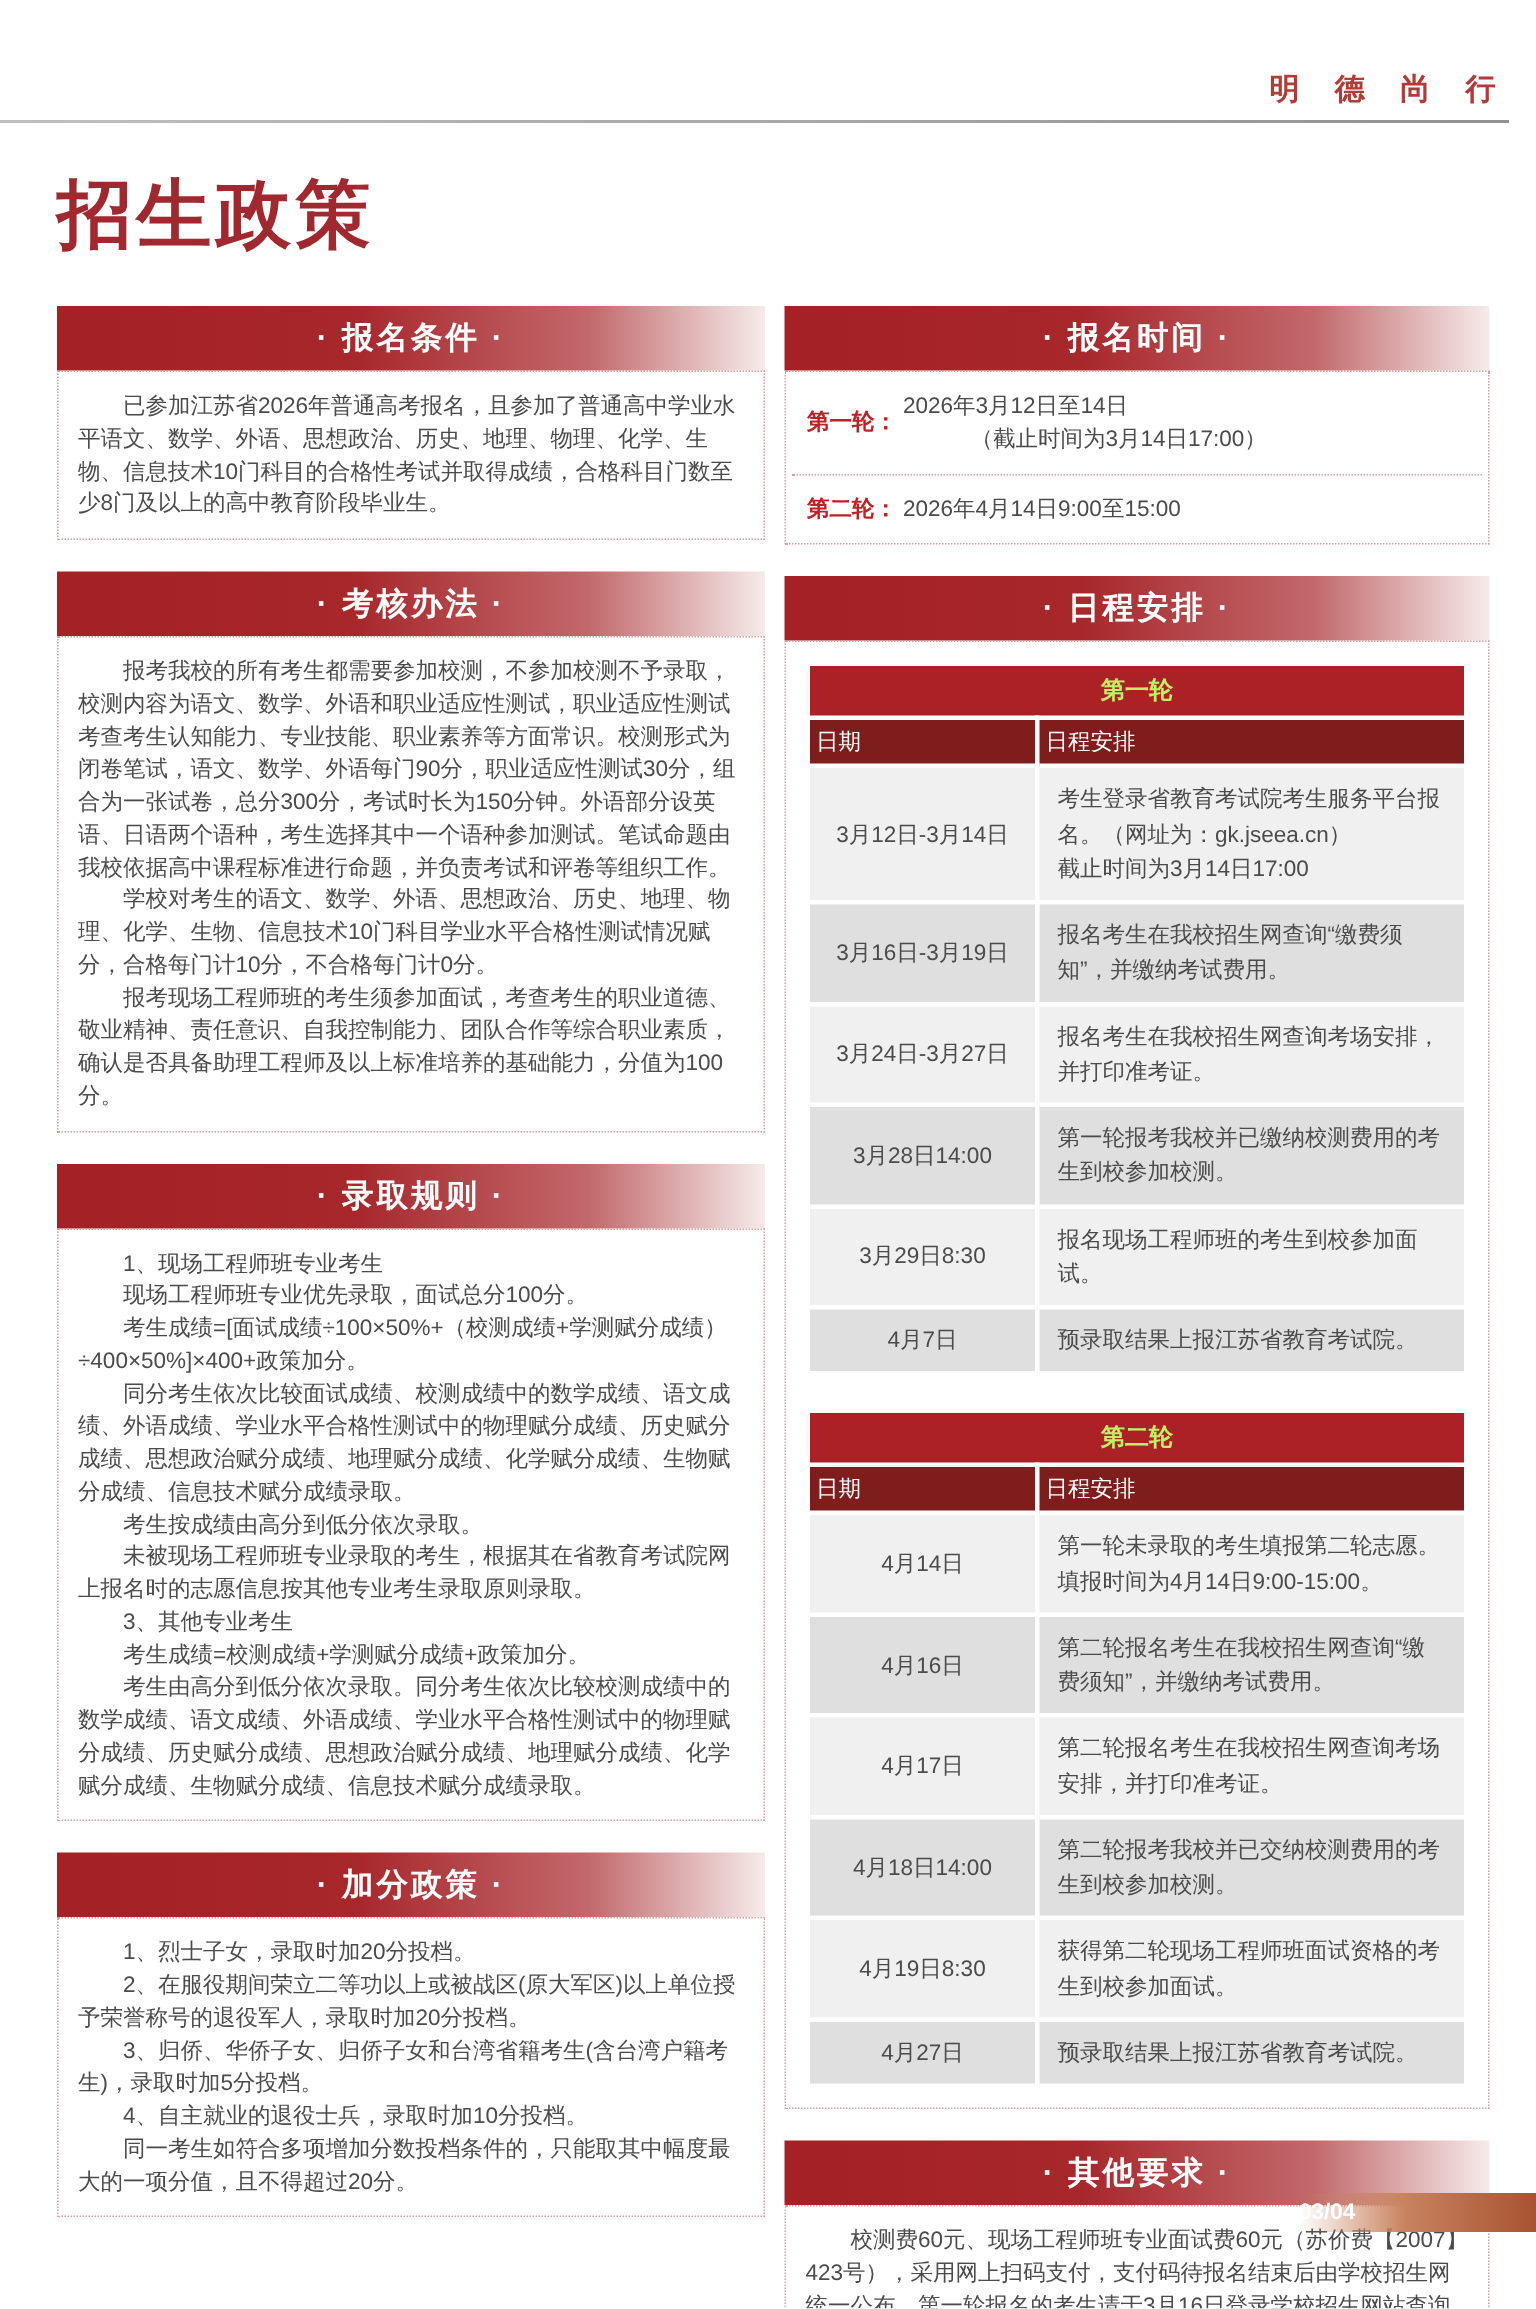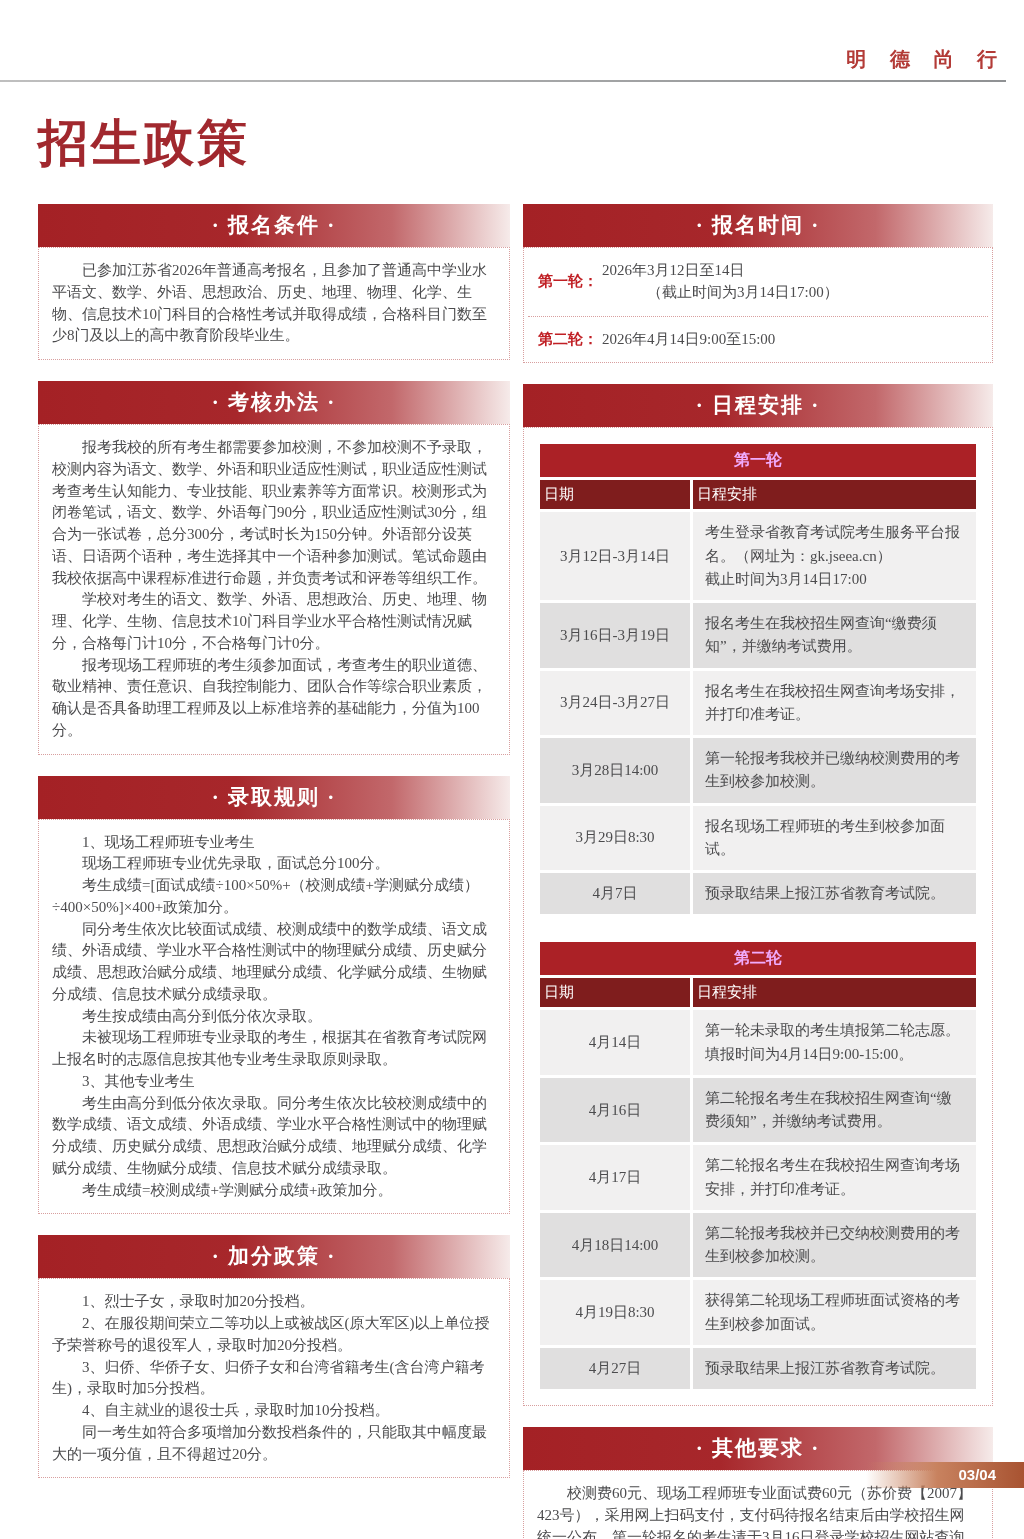--- a/index.html
+++ b/index.html
@@ -9,21 +9,21 @@
   }
   
   .page-header{padding:46px 18px 0 0;text-align:right;}
   .motto{color:#b33b37;font-size:20px;font-weight:bold;letter-spacing:9px;}
   .header-rule{height:2px;background:linear-gradient(90deg,#bfbfbf,#8f9193);margin-top:7px;}
   .page-title{margin:36px 0 0 38px;font-size:50px;line-height:1;color:#a1282e;font-weight:900;letter-spacing:3px;}
   
   .columns{display:flex;gap:13px;padding:0 31px 0 38px;margin-top:36px;align-items:flex-start;}
   .col-left{width:472px;flex:none;}
   .col-right{width:470px;flex:none;}
-  .sec{margin-bottom:21px;font-family:Liberation Serif, serif;}
+  .sec{margin-bottom:21px;}
   .sec-banner{
     height:43px;line-height:43px;text-align:center;color:#fff;font-size:21px;font-weight:bold;letter-spacing:2px;
     background:linear-gradient(90deg,#a42125 0%,#a7272b 42%,#c26а6d 75%,#f6ebea 100%);
     background:linear-gradient(90deg,#a42125 0%,#a7272b 42%,#c2686b 75%,#f6ebea 100%);
   }
   .sec-body{
     border:1px dotted #d89f9f;padding:12px 13px;font-size:15px;line-height:1.45;
   }
   .sec-body p{margin:0;text-indent:2em;}
   
@@ -31,31 +31,31 @@
   .time-row{display:flex;padding:12px 14px;align-items:center;}
   .round-label{color:#c01f24;font-weight:bold;white-space:nowrap;margin-right:4px;}
   .time-text{flex:1;}
   .time-line2{text-indent:3em;}
   .dotted-divider{border-top:1px dotted #d89f9f;margin:0 4px;}
   
   .sched-wrap{border:1px dotted #d89f9f;padding:13px;}
   table.sched{width:100%;border-collapse:collapse;font-size:15px;}
   table.sched + table.sched{margin-top:22px;}
   table.sched td{border:3px solid #fff;}
-  tr.band td{background:#ab2126;color:#f0abfc;text-align:center;font-weight:bold;font-size:16px;padding:6px 4px;}
+  tr.band td{background:#ab2126;color:#bef264;text-align:center;font-weight:bold;font-size:16px;padding:6px 4px;}
   tr.cols td{background:#7f1d1d;color:#fff;text-align:left;font-size:15px;padding:5px 4px;}
   td.date{width:142px;text-align:center;vertical-align:middle;padding:9px 4px;}
   td.plan{padding:9px 12px;line-height:1.55;white-space:pre-line;}
   table.sched tr:nth-child(n+3):nth-child(odd) td{background:#f1f0f0;}
   table.sched tr:nth-child(n+3):nth-child(even) td{background:#e0dfdf;}
   
   .footer-bar{
     position:absolute;top:1462px;right:0;width:158px;height:26px;line-height:26px;
     background:linear-gradient(90deg,rgba(200,130,95,0) 0%,#c8825f 45%,#a85331 100%);
-    color:#fff;font-size:15px;font-weight:bold;text-align:right;padding-right:28px;box-sizing:border-box;
+    color:#fff;font-size:15px;font-weight:bold;text-align:left;padding-right:28px;box-sizing:border-box;
   }
 </style>
 </head>
 <body>
 
 <div class="page">
 
   <div class="page-header">
     <div class="motto">明 德 尚 行</div>
     <div class="header-rule"></div>
@@ -86,22 +86,22 @@
       <section class="sec">
         <div class="sec-banner">· 录取规则 ·</div>
         <div class="sec-body">
           <p>1、现场工程师班专业考生</p>
           <p>现场工程师班专业优先录取，面试总分100分。</p>
           <p>考生成绩=[面试成绩÷100×50%+（校测成绩+学测赋分成绩）÷400×50%]×400+政策加分。</p>
           <p>同分考生依次比较面试成绩、校测成绩中的数学成绩、语文成绩、外语成绩、学业水平合格性测试中的物理赋分成绩、历史赋分成绩、思想政治赋分成绩、地理赋分成绩、化学赋分成绩、生物赋分成绩、信息技术赋分成绩录取。</p>
           <p>考生按成绩由高分到低分依次录取。</p>
           <p>未被现场工程师班专业录取的考生，根据其在省教育考试院网上报名时的志愿信息按其他专业考生录取原则录取。</p>
           <p>3、其他专业考生</p>
+          <p>考生成绩=校测成绩+学测赋分成绩+政策加分。</p>
           <p>考生由高分到低分依次录取。同分考生依次比较校测成绩中的数学成绩、语文成绩、外语成绩、学业水平合格性测试中的物理赋分成绩、历史赋分成绩、思想政治赋分成绩、地理赋分成绩、化学赋分成绩、生物赋分成绩、信息技术赋分成绩录取。</p>
-          <p>考生成绩=校测成绩+学测赋分成绩+政策加分。</p>
         </div>
       </section>
 
       <section class="sec">
         <div class="sec-banner">· 加分政策 ·</div>
         <div class="sec-body">
           <p>1、烈士子女，录取时加20分投档。</p>
           <p>2、在服役期间荣立二等功以上或被战区(原大军区)以上单位授予荣誉称号的退役军人，录取时加20分投档。</p>
           <p>3、归侨、华侨子女、归侨子女和台湾省籍考生(含台湾户籍考生)，录取时加5分投档。</p>
           <p>4、自主就业的退役士兵，录取时加10分投档。</p>

